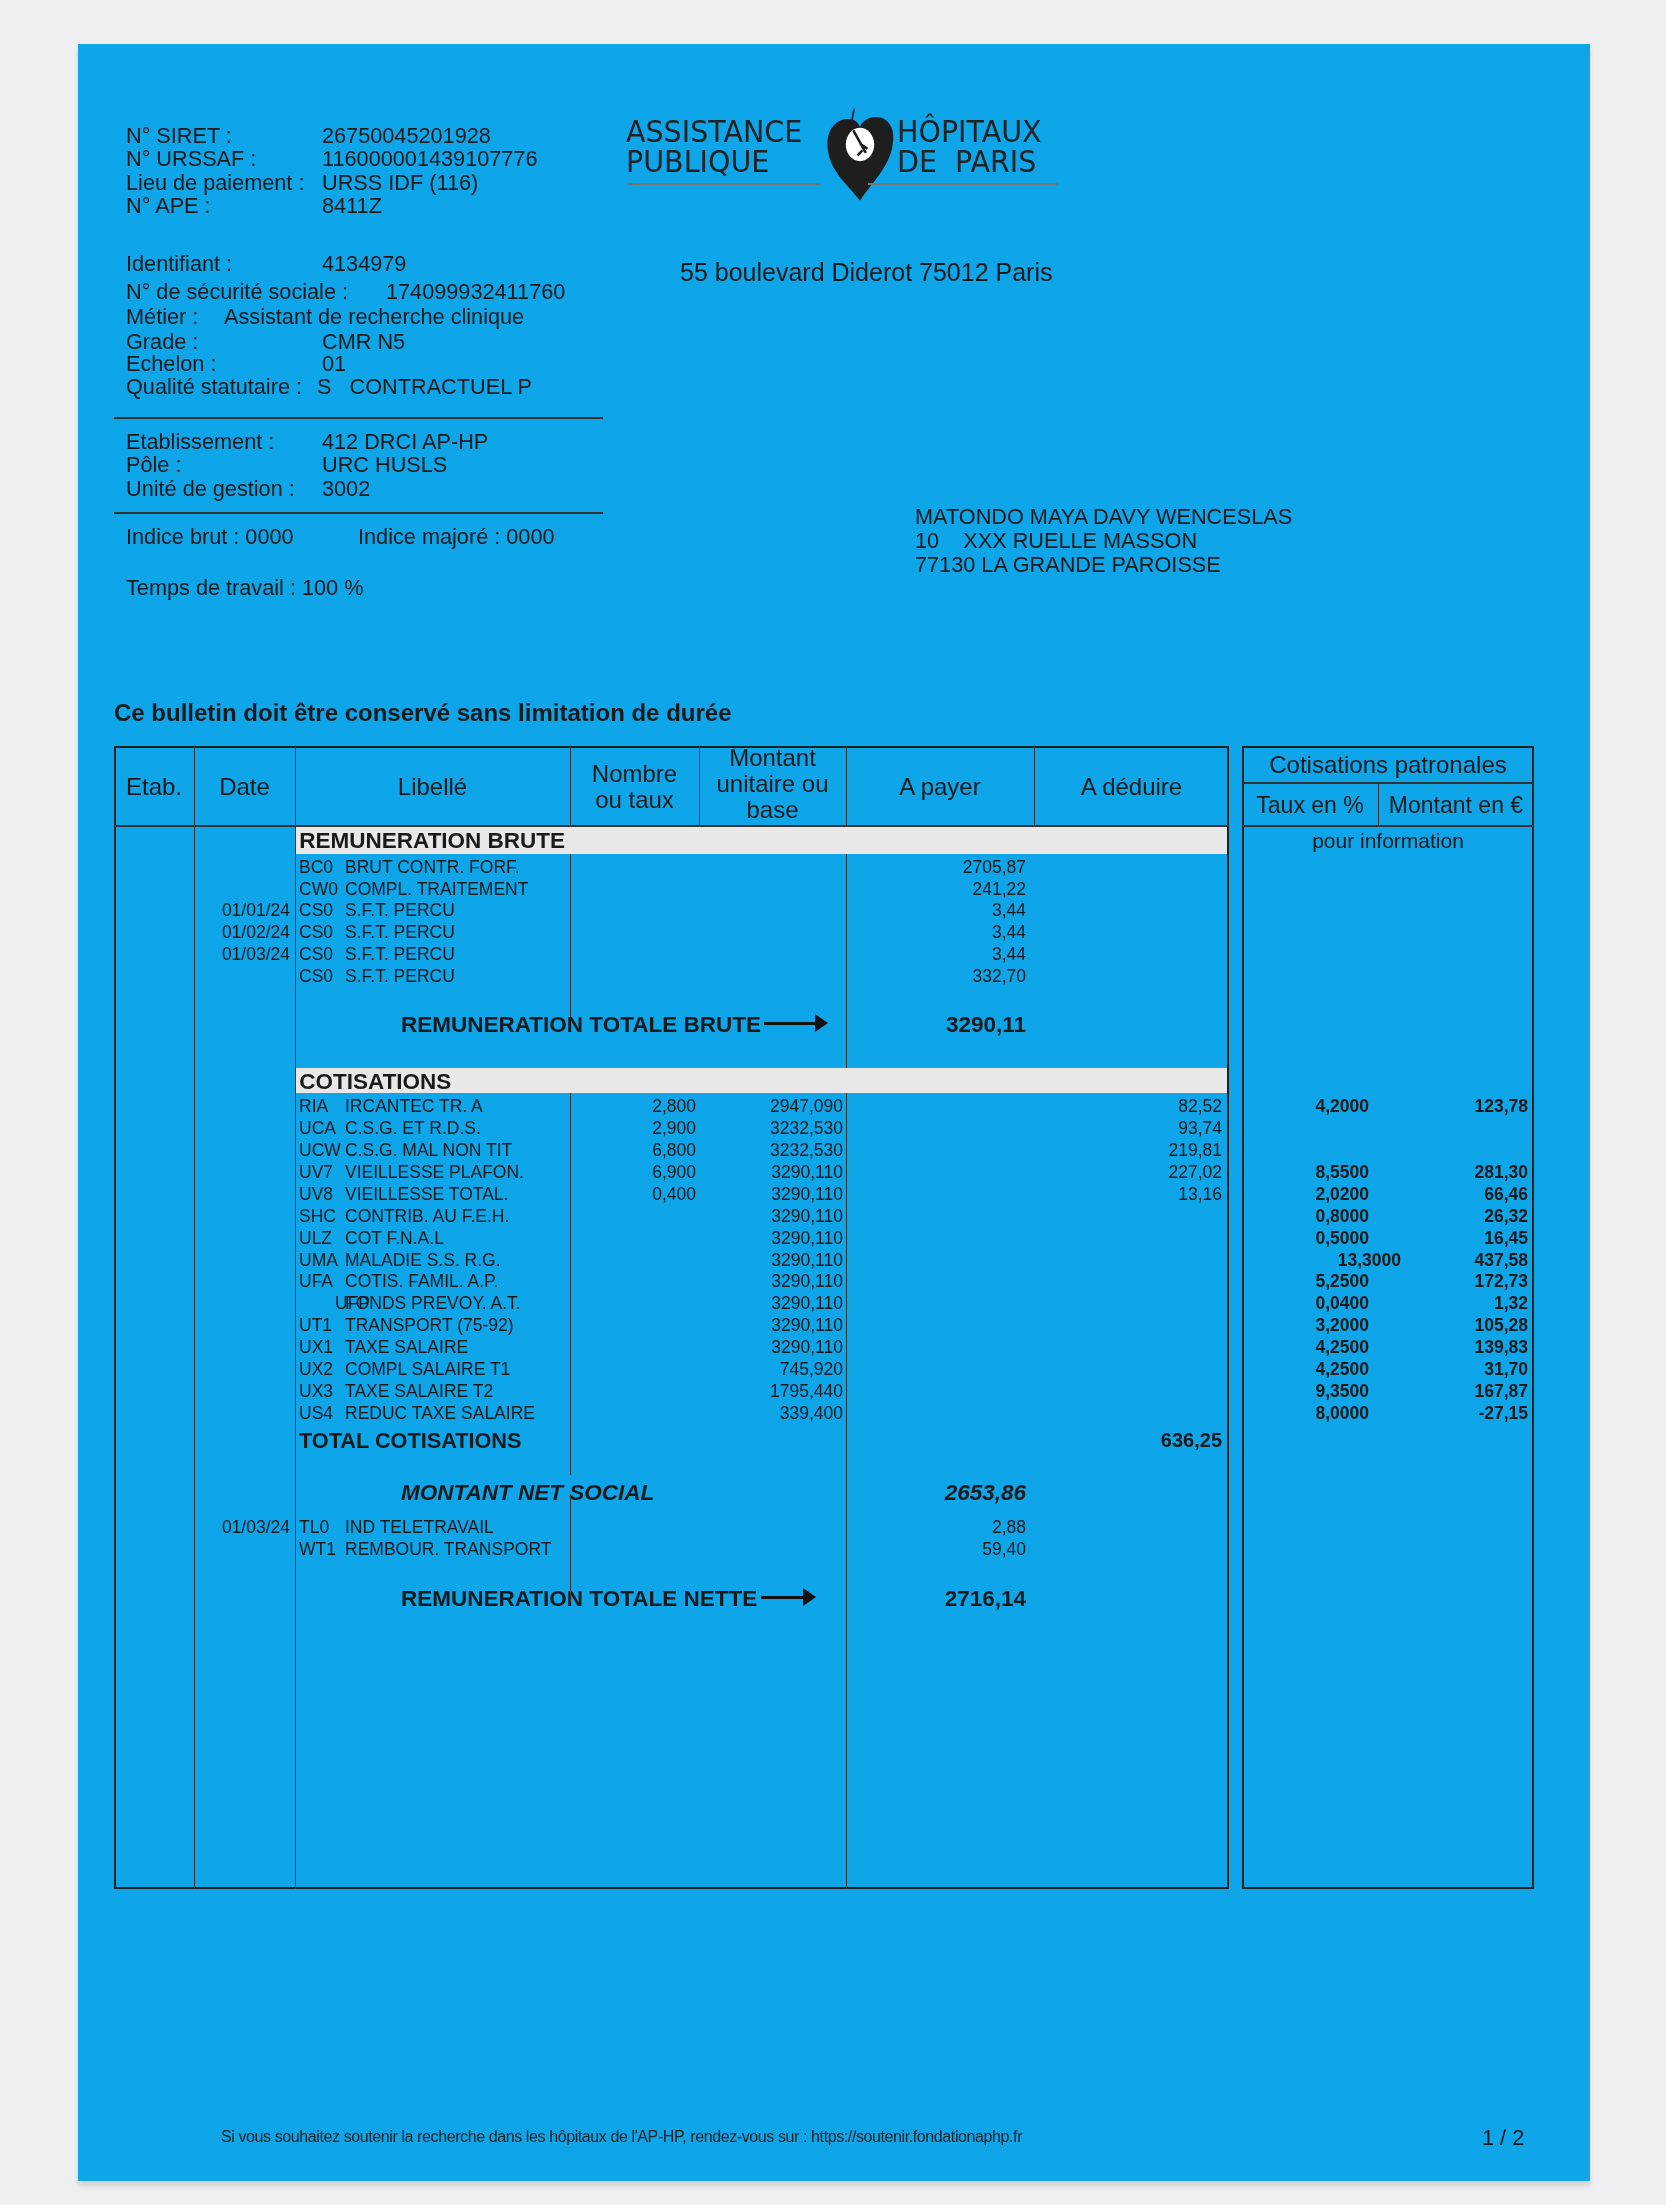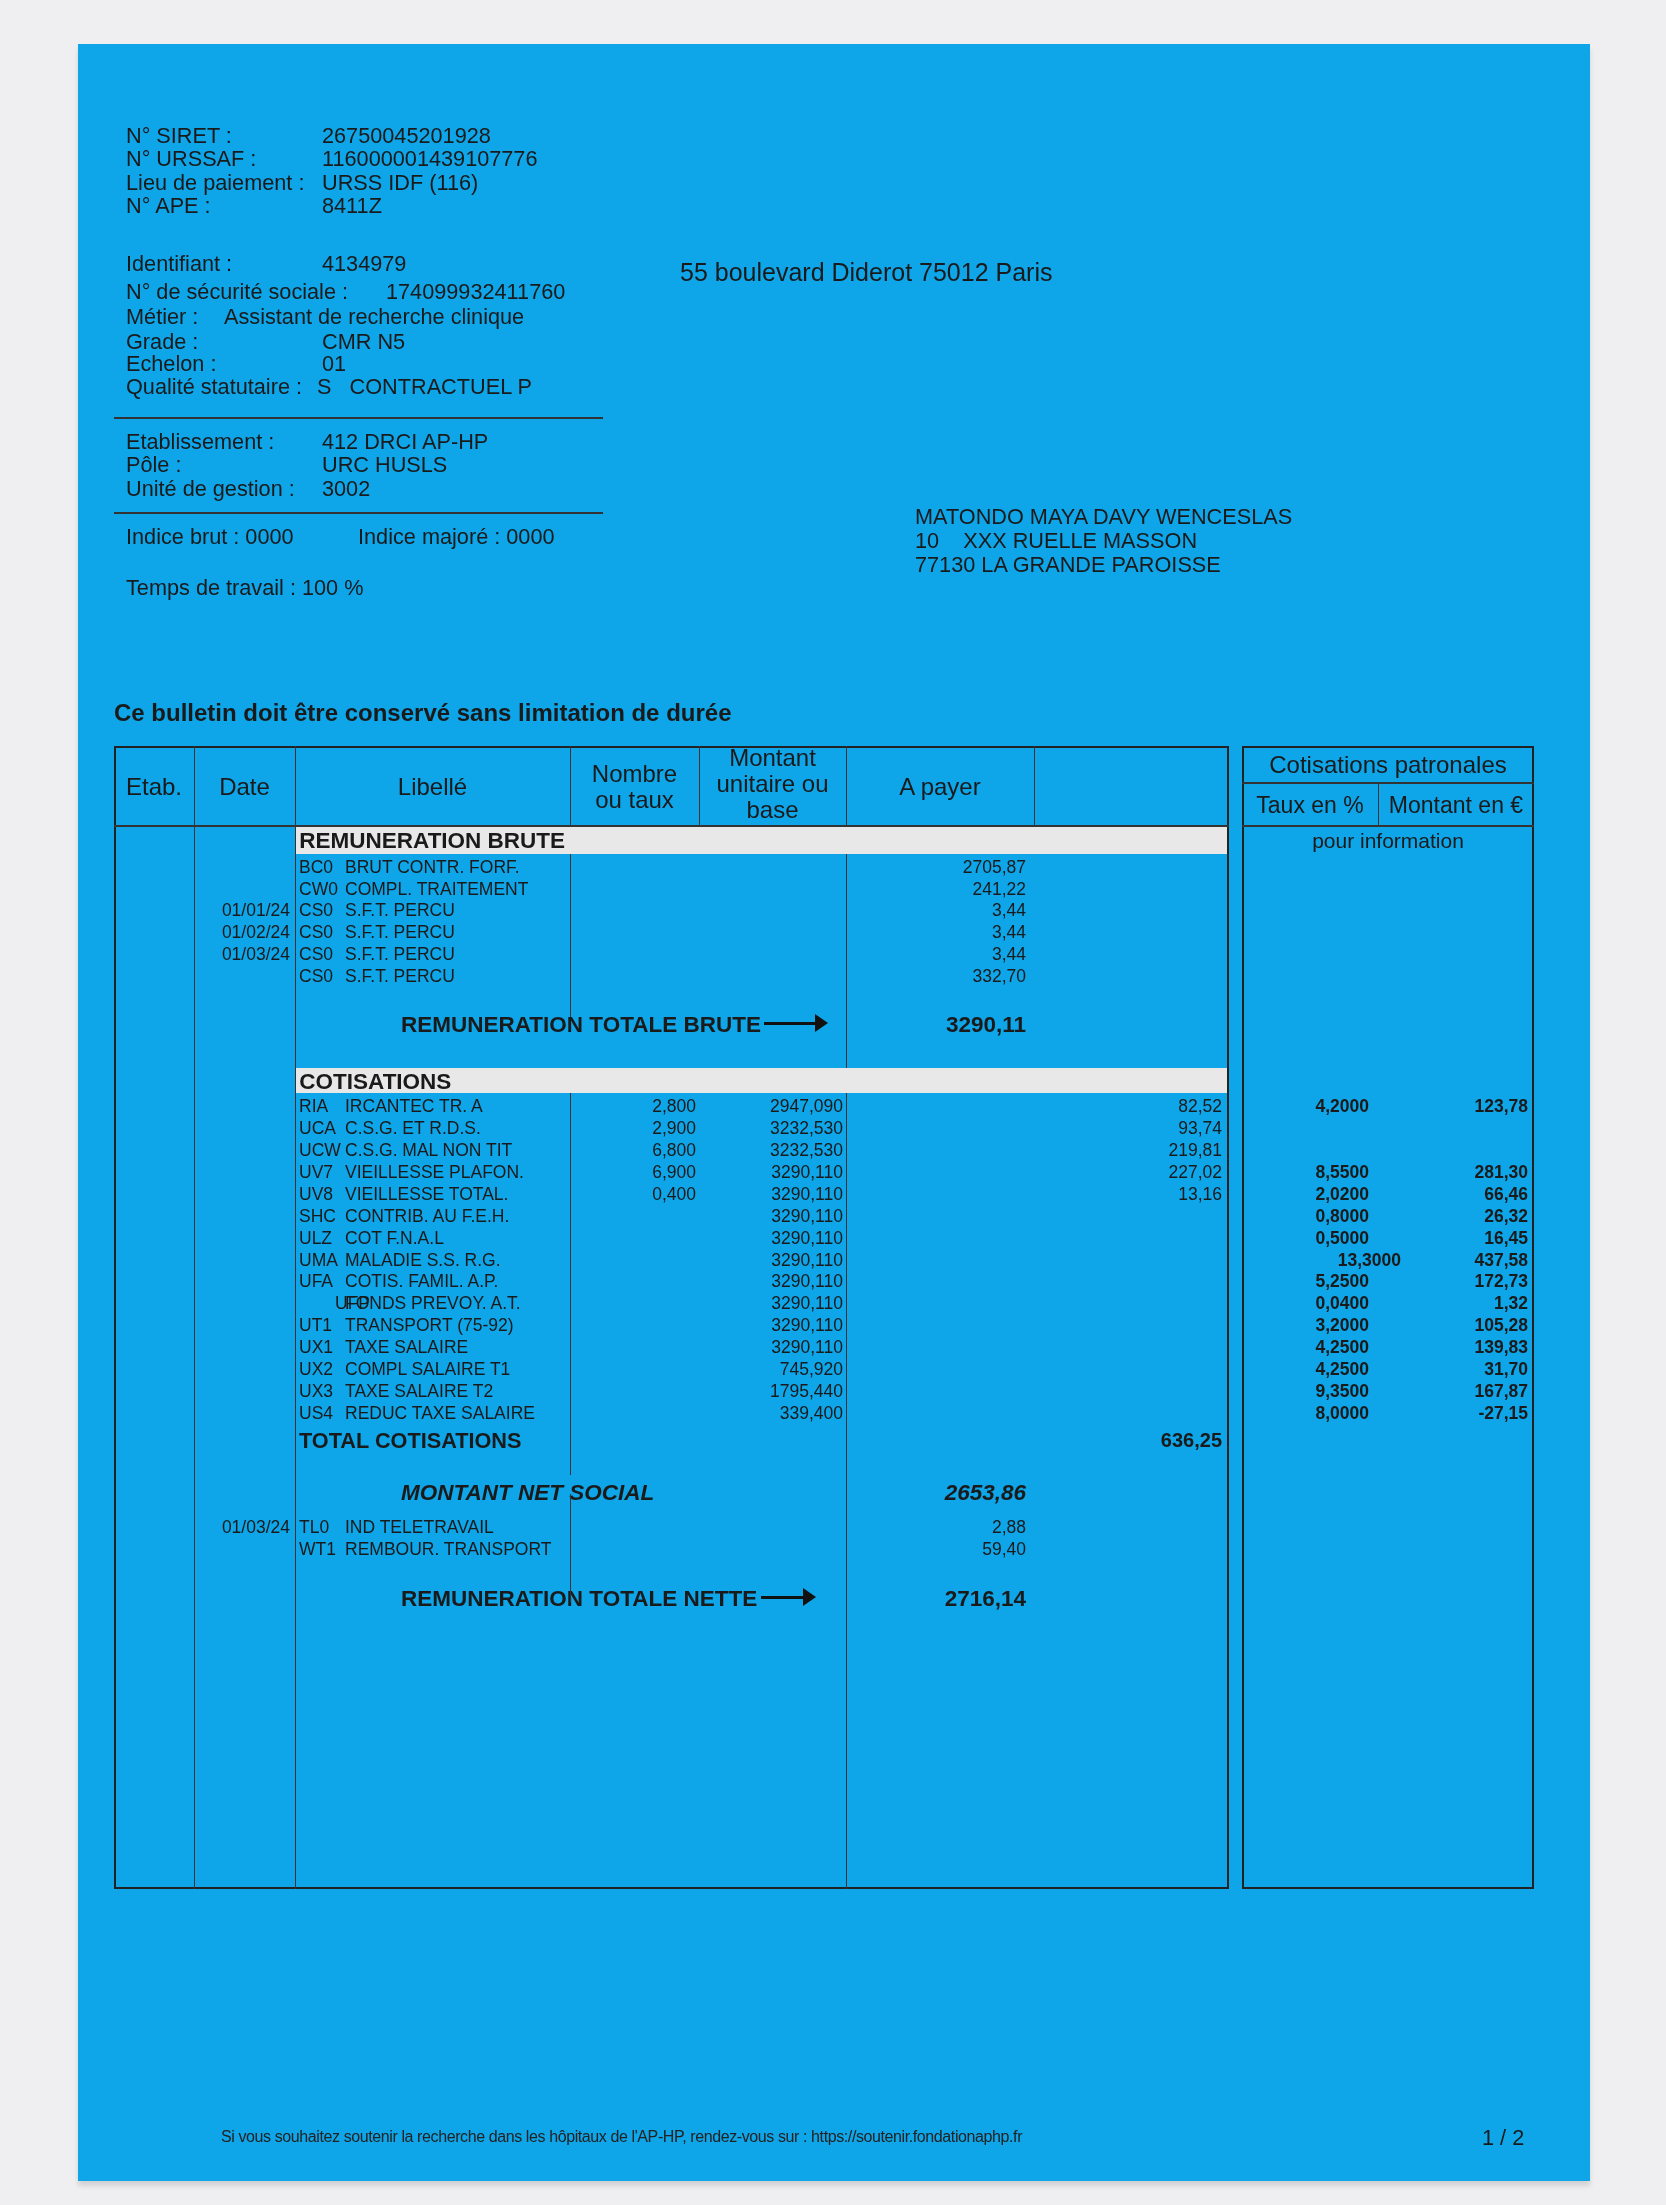--- a/index.html
+++ b/index.html
@@ -94,20 +94,34 @@
     <span class="val" style="left:196px; top:23px">URC HUSLS</span>
     <span class="lbl" style="top:47px">Unité de gestion :</span>
     <span class="val" style="left:196px; top:47px">3002</span>
   </div>
   <div class="hr" style="left:36px; top:468px; width:489px;"></div>
 
   <div class="abs info" style="left:48px; top:481px;">Indice brut : 0000</div>
   <div class="abs info" style="left:280px; top:481px;">Indice majoré : 0000</div>
   <div class="abs info" style="left:48px; top:532px;">Temps de travail : 100 %</div>
 
+  <div class="abs" style="left:548px; top:71px; width:450px; height:125px;">
+    <div class="abs logo-text" style="left:0; top:0;">ASSISTANCE</div>
+    <div class="abs logo-text" style="left:0; top:30px;">PUBLIQUE</div>
+    <svg class="abs" style="left:198px; top:-8.3px;" width="72" height="96" viewBox="0 0 86 115">
+      <path d="M43 112 C28 92 2 74 4 40 C6 20 22 10 36 16 C40 18 42 22 43 24 C44 20 50 12 62 12 C78 12 86 28 82 46 C78 72 56 92 43 112 Z" fill="#1e1e1e"></path>
+      <ellipse cx="43" cy="45" rx="17" ry="20" fill="#ffffff"></ellipse>
+      <path d="M35 28 L50 55 M43 44 L52 50 M46 52 L40 58" stroke="#1e1e1e" stroke-width="3" fill="none"></path>
+      <line x1="36" y1="2" x2="33" y2="18" stroke="#1e1e1e" stroke-width="2"></line>
+    </svg>
+    <div class="abs logo-text" style="left:271px; top:0;">HÔPITAUX</div>
+    <div class="abs logo-text" style="left:271px; top:30px; white-space:pre">DE  PARIS</div>
+    <div class="logo-underline" style="left:1.7px; top:68px; width:192px;"></div>
+    <div class="logo-underline" style="left:242px; top:68px; width:190px;"></div>
+  </div>
   <div class="abs info" style="left:602px; top:217px; font-size:25px;">55 boulevard Diderot 75012 Paris</div>
 
 
   <div class="abs info" style="left:837px; top:461px;">MATONDO MAYA DAVY WENCESLAS</div>
   <div class="abs info" style="left:837px; top:485px; white-space:pre">10    XXX RUELLE MASSON</div>
   <div class="abs info" style="left:837px; top:509px;">77130 LA GRANDE PAROISSE</div>
 
   <div class="abs notice" style="left:36px; top:655px;">Ce bulletin doit être conservé sans limitation de durée</div>
 
   <div class="tbl" style="left:36px; top:702px; width:1115px; height:1143px;"></div>
@@ -119,20 +133,21 @@
   <div class="vline" style="left:768px; top:702px; height:1143px;"></div>
   <div class="vline" style="left:956px; top:702px; height:80px;"></div>
   <div class="hline" style="left:36px; top:781px; width:1115px;"></div>
 
   <div class="th" style="left:36px; top:704px; width:80px; height:77px;">Etab.</div>
   <div class="th" style="left:116px; top:704px; width:101px; height:77px;">Date</div>
   <div class="th" style="left:217px; top:704px; width:275px; height:77px;">Libellé</div>
   <div class="th" style="left:500px; top:704px; width:113px; height:77px;">Nombre ou taux</div>
   <div class="th" style="left:629px; top:698px; width:131px; height:83px;">Montant unitaire ou base</div>
   <div class="th" style="left:768px; top:704px; width:188px; height:77px;">A payer</div>
+  <div class="th" style="left:956px; top:704px; width:195px; height:77px;">A déduire</div>
 
   <div class="tbl" style="left:1164px; top:702px; width:292px; height:1143px;"></div>
   <div class="hline" style="left:1164px; top:738px; width:292px;"></div>
   <div class="hline" style="left:1164px; top:781px; width:292px;"></div>
   <div class="vline" style="left:1300px; top:738px; height:43px;"></div>
   <div class="th" style="left:1164px; top:704px; width:292px; height:34px;">Cotisations patronales</div>
   <div class="th" style="left:1164px; top:741px; width:136px; height:40px; font-size:23px;">Taux en %</div>
   <div class="th" style="left:1300px; top:741px; width:156px; height:40px; font-size:23px;">Montant en €</div>
   <div class="abs" style="left:1164px; top:783px; width:292px; text-align:center; font-size:21px; line-height:27px;">pour information</div>
 

